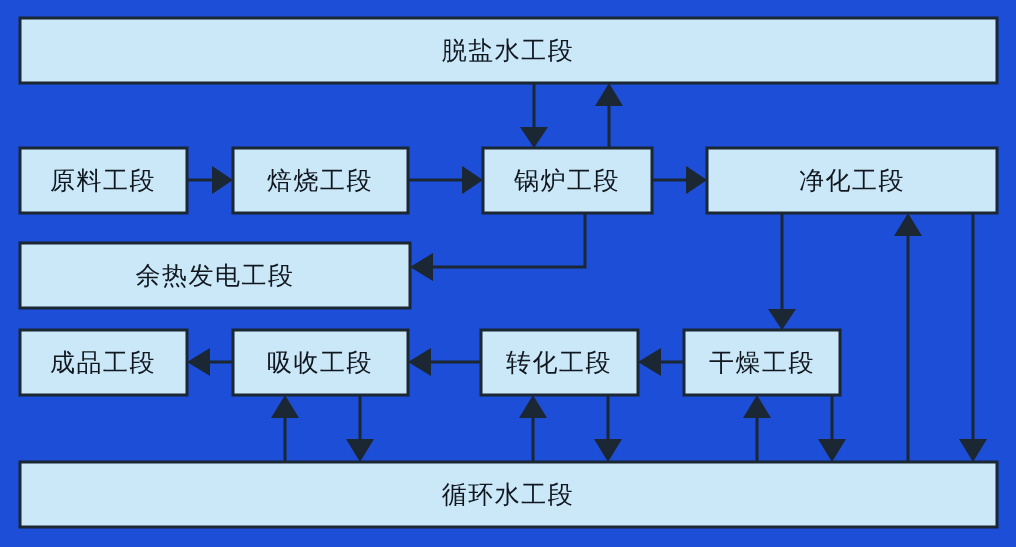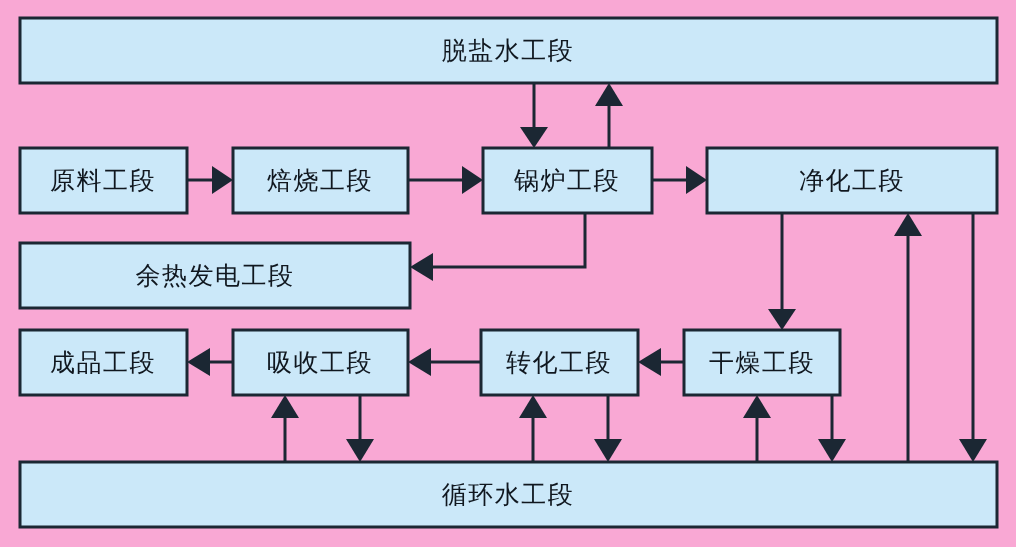--- a/index.html
+++ b/index.html
@@ -10,21 +10,21 @@
   body {
     width: 1016px;
     height: 547px;
     overflow: hidden;
     font-family: "DejaVu Sans", "Liberation Sans", sans-serif;
   }
   #diagram-root {
     position: relative;
     width: 1016px;
     height: 547px;
-    background: #f9a8d4;
+    background: #1d4ed8;
   }
   svg.flow {
     position: absolute;
     left: 0;
     top: 0;
     width: 1016px;
     height: 547px;
     display: block;
   }
   .node-rect {

